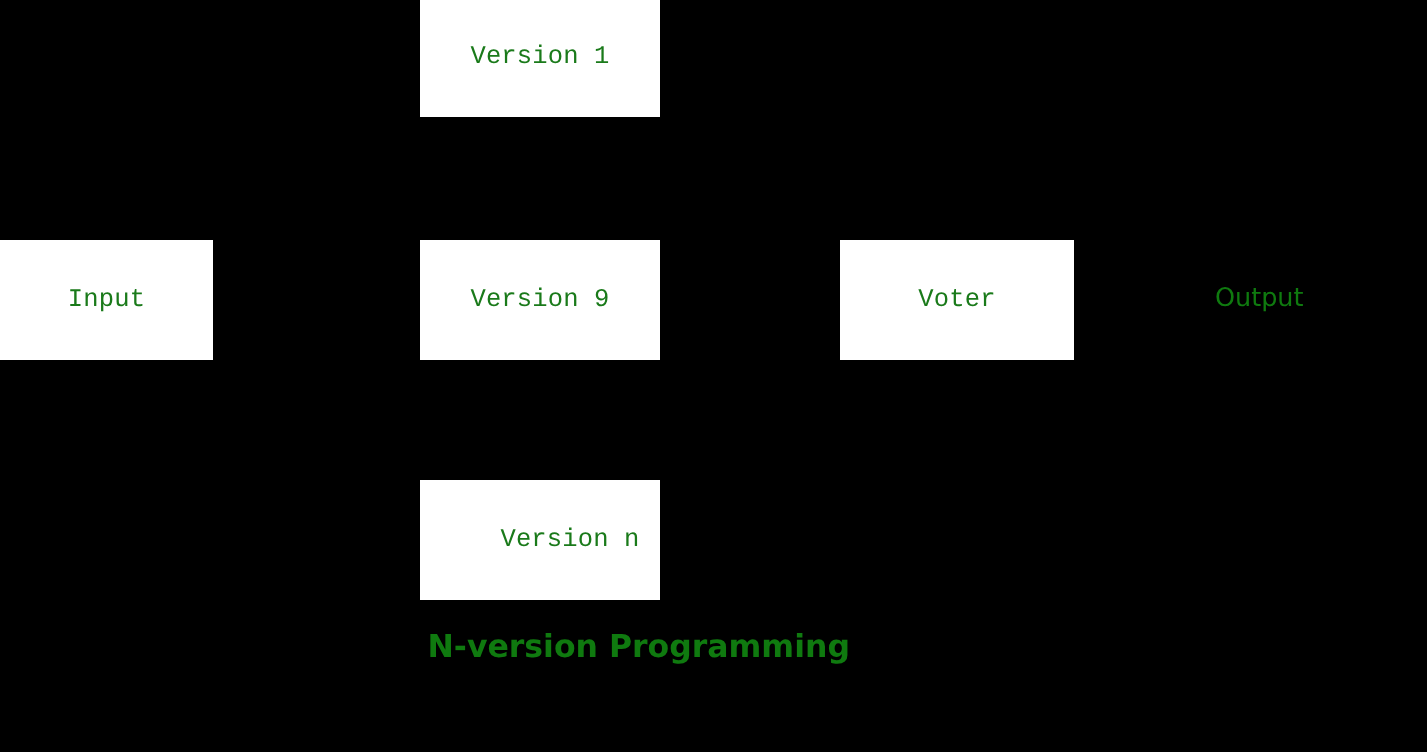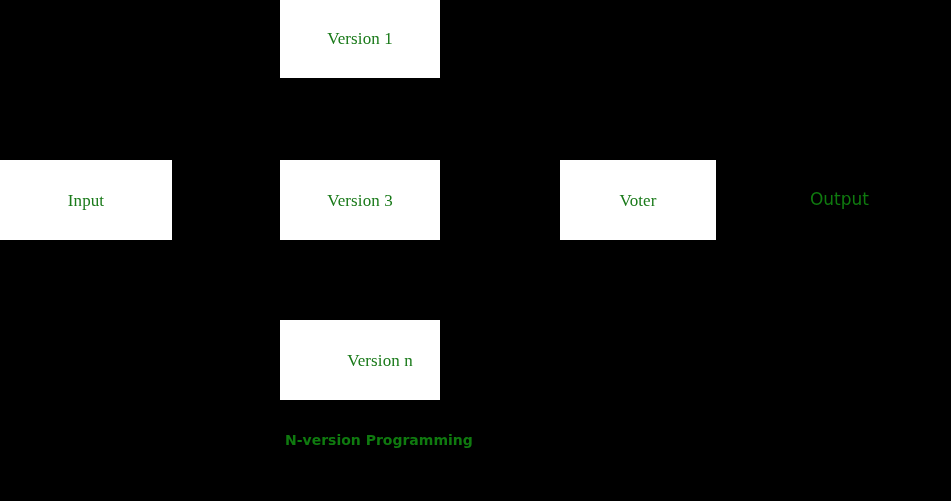--- a/index.html
+++ b/index.html
@@ -22,30 +22,30 @@
     position: absolute;
     background: #ffffff;
     border: 0;
     display: flex;
     align-items: center;
     justify-content: center;
     box-sizing: border-box;
   }
   .node-label {
     color: #1a7a1a;
-    font-family: Liberation Serif, serif;
+    font-family: Liberation Mono, monospace;
     font-size: 17px;
     font-weight: 400;
     line-height: 1;
     letter-spacing: 0.1px;
     white-space: nowrap;
   }
 
   
-  #node-input    { left: 0px;   top: 160px; width: 172px; height: 80px; }
+  #node-input    { left: 0px;   top: 160px; width: 142px; height: 80px; }
   #node-version1 { left: 280px; top: -2px;  width: 160px; height: 80px; }
   #node-version2 { left: 280px; top: 160px; width: 160px; height: 80px; }
   #node-versionn { left: 280px; top: 320px; width: 160px; height: 80px; padding-left: 40px; }
   #node-voter    { left: 560px; top: 160px; width: 156px; height: 80px; }
 
   
   .free-label {
     position: absolute;
     color: #0f7a0f;
     font-family: "DejaVu Sans", sans-serif;
@@ -59,24 +59,24 @@
     top: 191px;
     width: 951px;
     text-align: center;
     transform: translateX(364px);
   }
 
   
   #caption {
     position: absolute;
     left: 285px;
-    top: 432px;
+    top: 419px;
     color: #0f7a0f;
     font-family: "DejaVu Sans", sans-serif;
-    font-size: 14px;
+    font-size: 21px;
     font-weight: 700;
     line-height: 1.2;
     white-space: nowrap;
   }
 
   
   #connectors {
     position: absolute;
     left: 0;
     top: 0;
@@ -109,21 +109,21 @@
 
   <div class="node" id="node-input">
     <span class="node-label">Input</span>
   </div>
 
   <div class="node" id="node-version1">
     <span class="node-label">Version 1</span>
   </div>
 
   <div class="node" id="node-version2">
-    <span class="node-label">Version 3</span>
+    <span class="node-label">Version 9</span>
   </div>
 
   <div class="node" id="node-versionn">
     <span class="node-label">Version n</span>
   </div>
 
   <div class="node" id="node-voter">
     <span class="node-label">Voter</span>
   </div>
 

